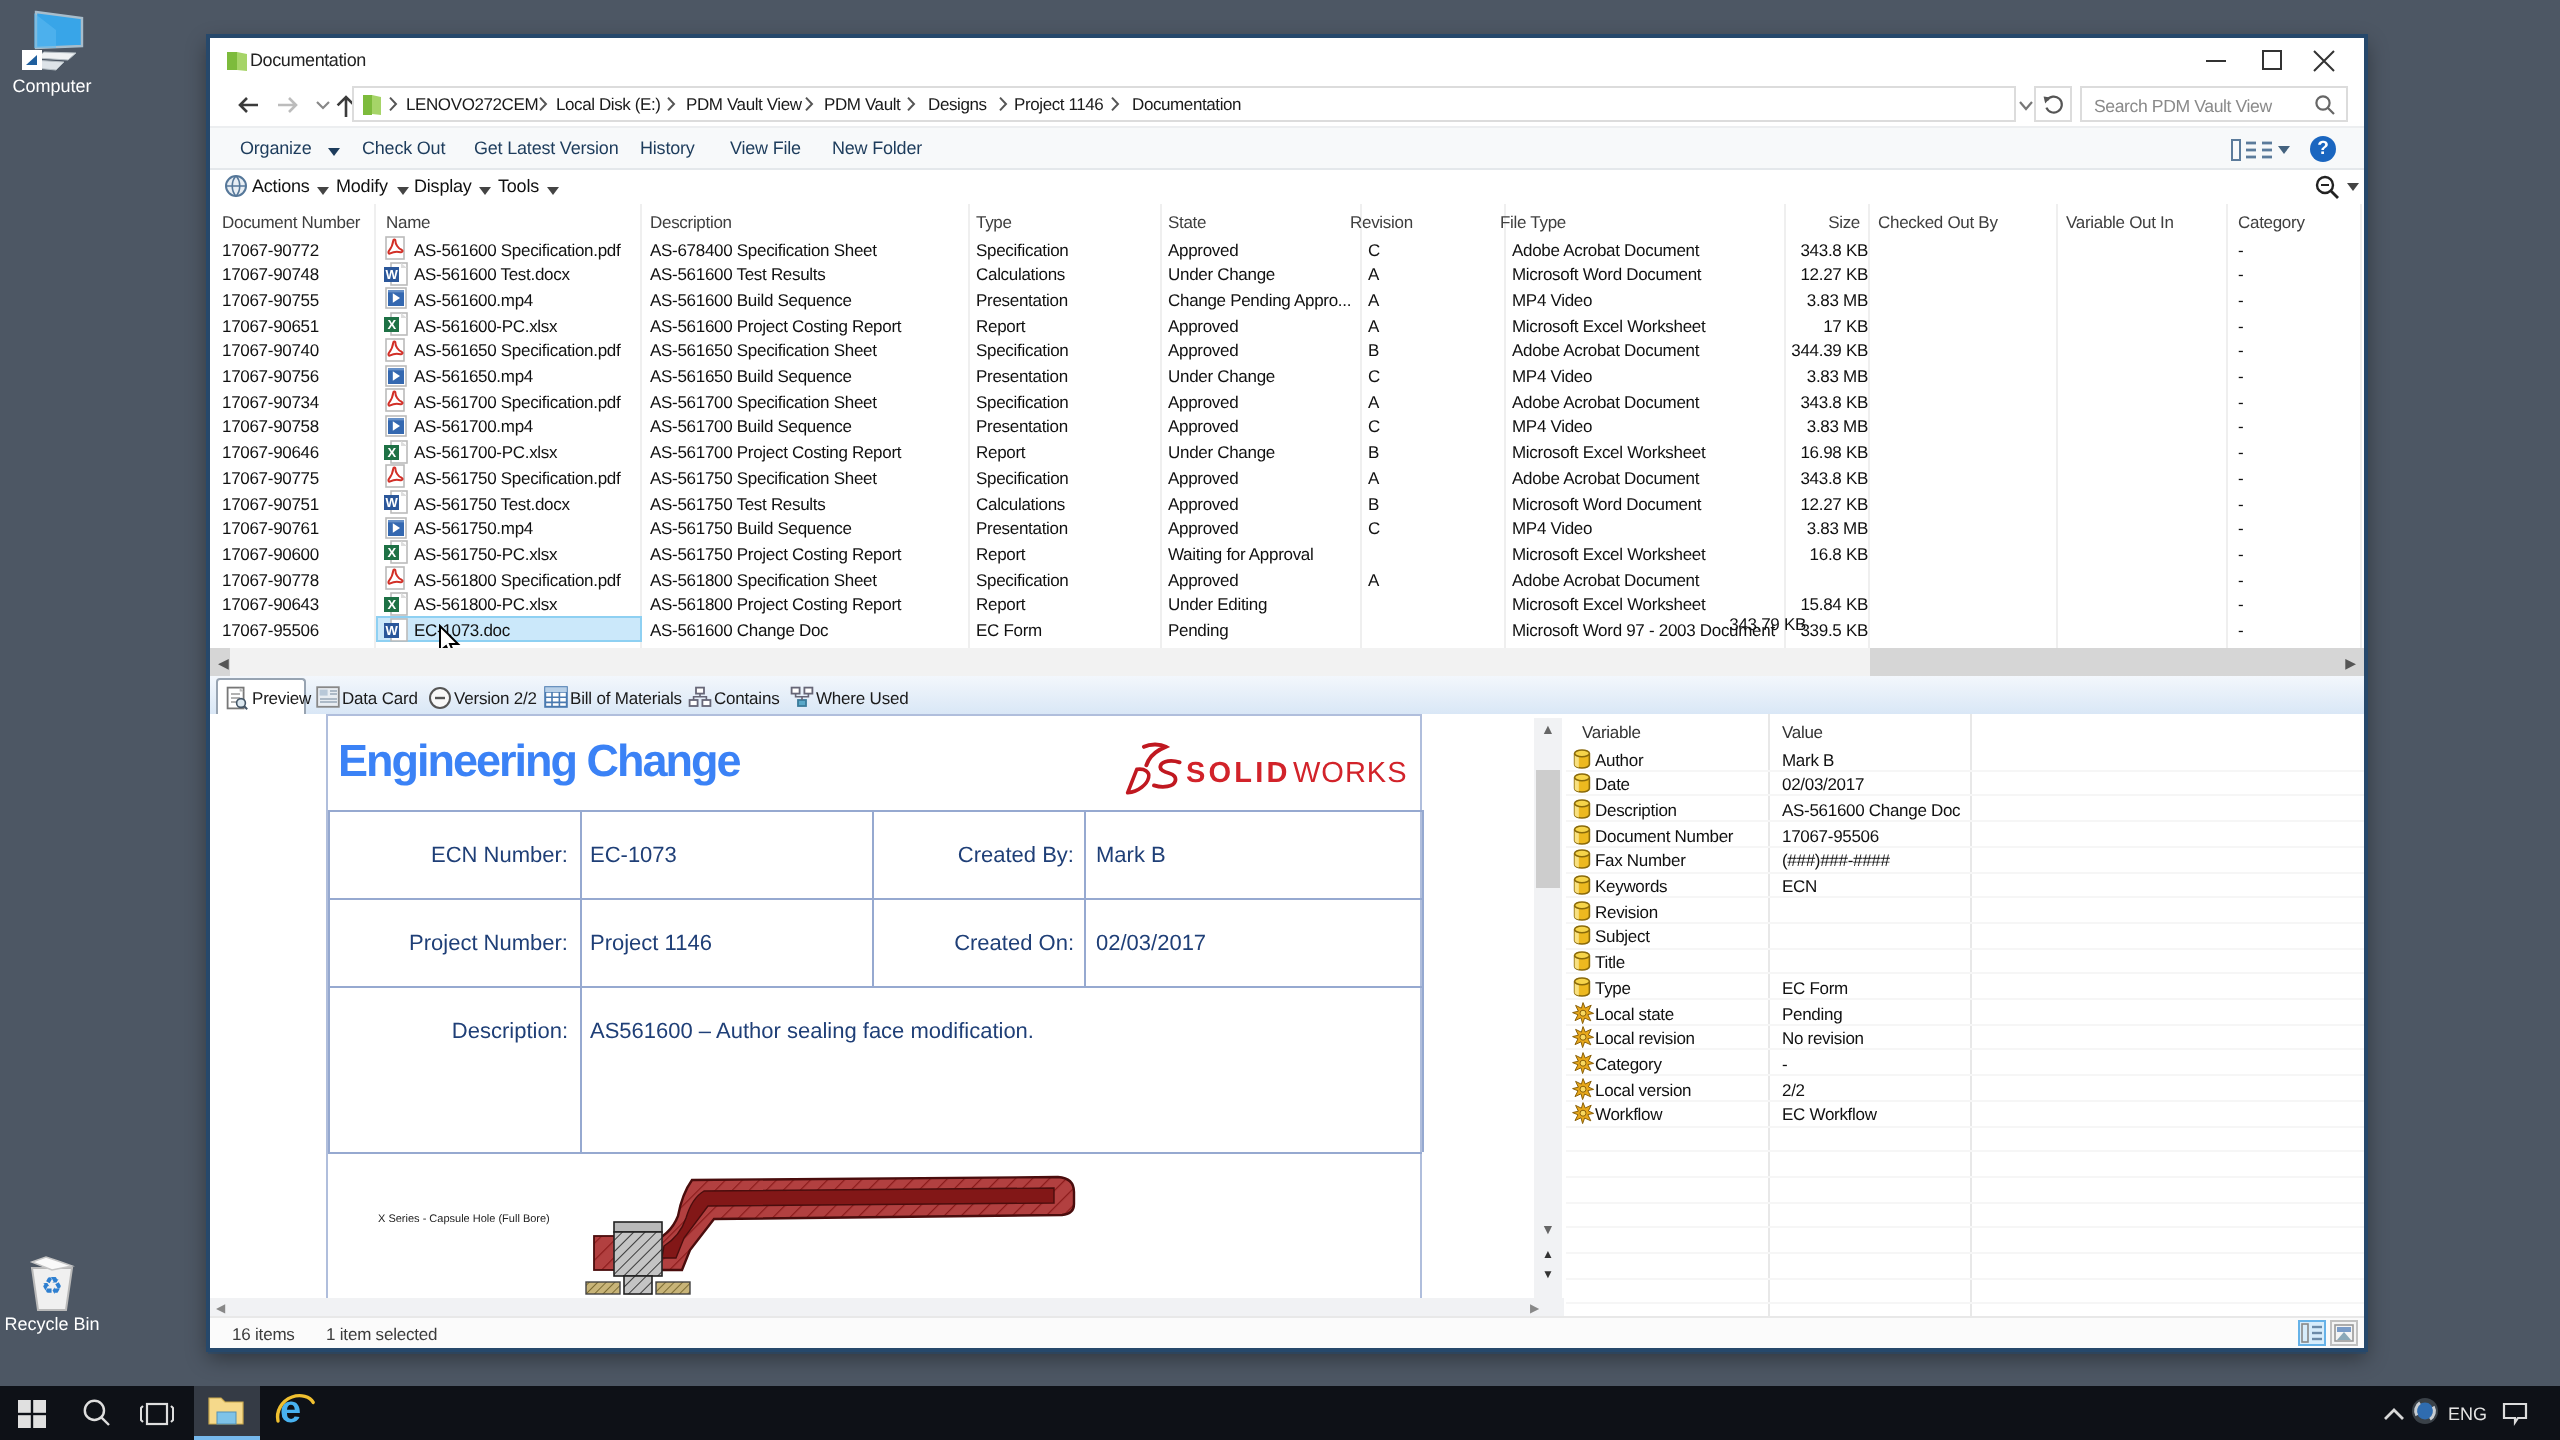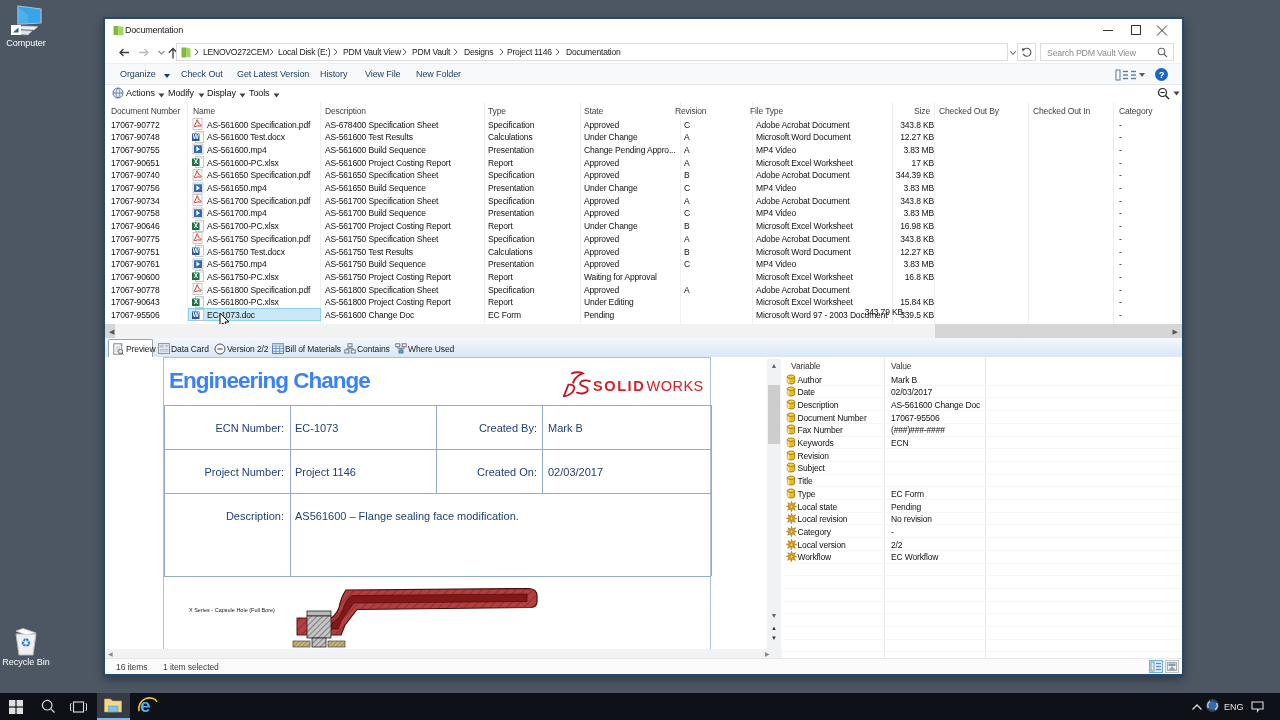--- a/index.html
+++ b/index.html
@@ -209,21 +209,21 @@
       <div class="colline" style="left:1075px;"></div>
       <div class="hdr" style="left:6px;">Document Number</div>
       <div class="hdr" style="left:88px;">Name</div>
       <div class="hdr" style="left:220px;">Description</div>
       <div class="hdr" style="left:383px;">Type</div>
       <div class="hdr" style="left:479px;">State</div>
       <div class="hdr" style="left:570px;">Revision</div>
       <div class="hdr" style="left:645px;">File Type</div>
       <div class="hdr" style="left:806px;width:19px;text-align:right;">Size</div>
       <div class="hdr" style="left:834px;">Checked Out By</div>
-      <div class="hdr" style="left:928px;">Checked Out In</div>
+      <div class="hdr" style="left:928px;">Variable Out In</div>
       <div class="hdr" style="left:1014px;">Category</div>
       <div class="cell" style="left:6px;top:17.5px;">17067-90772</div>
       <div class="cell" style="left:87px;top:16px;"><svg width="11" height="12" viewBox="0 0 11 12">
           <rect x="1" y="0.5" width="9" height="11" fill="#fff" stroke="#bbb" stroke-width="0.8"></rect>
           <path d="M2.4 7.6 C3.6 6 4.5 3.8 4.6 2.4 C4.7 1.5 5.8 1.6 5.7 2.5 C5.7 4 7 6.2 8.8 6.9 C9.7 7.3 9.2 8.3 8.3 8.1 C6.6 7.7 4.4 8 3.1 8.7 C2.4 9.1 1.9 8.3 2.4 7.6 Z" fill="none" stroke="#d22f27" stroke-width="1"></path>
         </svg></div>
       <div class="cell" style="left:102px;top:17.5px;">AS-561600 Specification.pdf</div>
       <div class="cell" style="left:220px;top:17.5px;">AS-678400 Specification Sheet</div>
       <div class="cell" style="left:383px;top:17.5px;">Specification</div>
       <div class="cell" style="left:479px;top:17.5px;">Approved</div>
@@ -524,21 +524,21 @@
       <div style="position:absolute;left:606px;top:48px;width:1px;height:171px;background:#96a9d0;"></div>
       <div style="position:absolute;left:59px;top:65px;width:120px;text-align:right;font-size:11px;color:#1f3f77;white-space:nowrap;">ECN Number:</div>
       <div style="position:absolute;left:190px;top:65px;width:200px;text-align:left;font-size:11px;color:#1f3f77;white-space:nowrap;">EC-1073</div>
       <div style="position:absolute;left:331px;top:65px;width:101px;text-align:right;font-size:11px;color:#1f3f77;white-space:nowrap;">Created By:</div>
       <div style="position:absolute;left:443px;top:65px;width:150px;text-align:left;font-size:11px;color:#1f3f77;white-space:nowrap;">Mark B</div>
       <div style="position:absolute;left:59px;top:109px;width:120px;text-align:right;font-size:11px;color:#1f3f77;white-space:nowrap;">Project Number:</div>
       <div style="position:absolute;left:190px;top:109px;width:200px;text-align:left;font-size:11px;color:#1f3f77;white-space:nowrap;">Project 1146</div>
       <div style="position:absolute;left:331px;top:109px;width:101px;text-align:right;font-size:11px;color:#1f3f77;white-space:nowrap;">Created On:</div>
       <div style="position:absolute;left:443px;top:109px;width:150px;text-align:left;font-size:11px;color:#1f3f77;white-space:nowrap;">02/03/2017</div>
       <div style="position:absolute;left:59px;top:153px;width:120px;text-align:right;font-size:11px;color:#1f3f77;white-space:nowrap;">Description:</div>
-      <div style="position:absolute;left:190px;top:153px;width:300px;text-align:left;font-size:11px;color:#1f3f77;white-space:nowrap;">AS561600 – Flange sealing face modification.</div>
+      <div style="position:absolute;left:190px;top:153px;width:300px;text-align:left;font-size:11px;color:#1f3f77;white-space:nowrap;">AS561600 – Author sealing face modification.</div>
       <div style="position:absolute;left:84px;top:250px;font-size:5.5px;color:#222;white-space:nowrap;">X Series - Capsule Hole (Full Bore)</div>
       <svg style="position:absolute;left:186px;top:228px;" width="248" height="64" viewBox="0 0 248 64">
 <defs>
           <pattern id="hatchG" width="4" height="4" patternUnits="userSpaceOnUse" patternTransform="rotate(45)">
             <rect width="4" height="4" fill="#c4c4c4"></rect>
             <line x1="0" y1="0" x2="0" y2="4" stroke="#3a3a3a" stroke-width="1"></line>
           </pattern>
 <pattern id="hatchR" width="6" height="6" patternUnits="userSpaceOnUse" patternTransform="rotate(45)">
             <rect width="6" height="6" fill="#b24040"></rect>
             <line x1="0" y1="0" x2="0" y2="6" stroke="#8a1a1a" stroke-width="1.2"></line>

